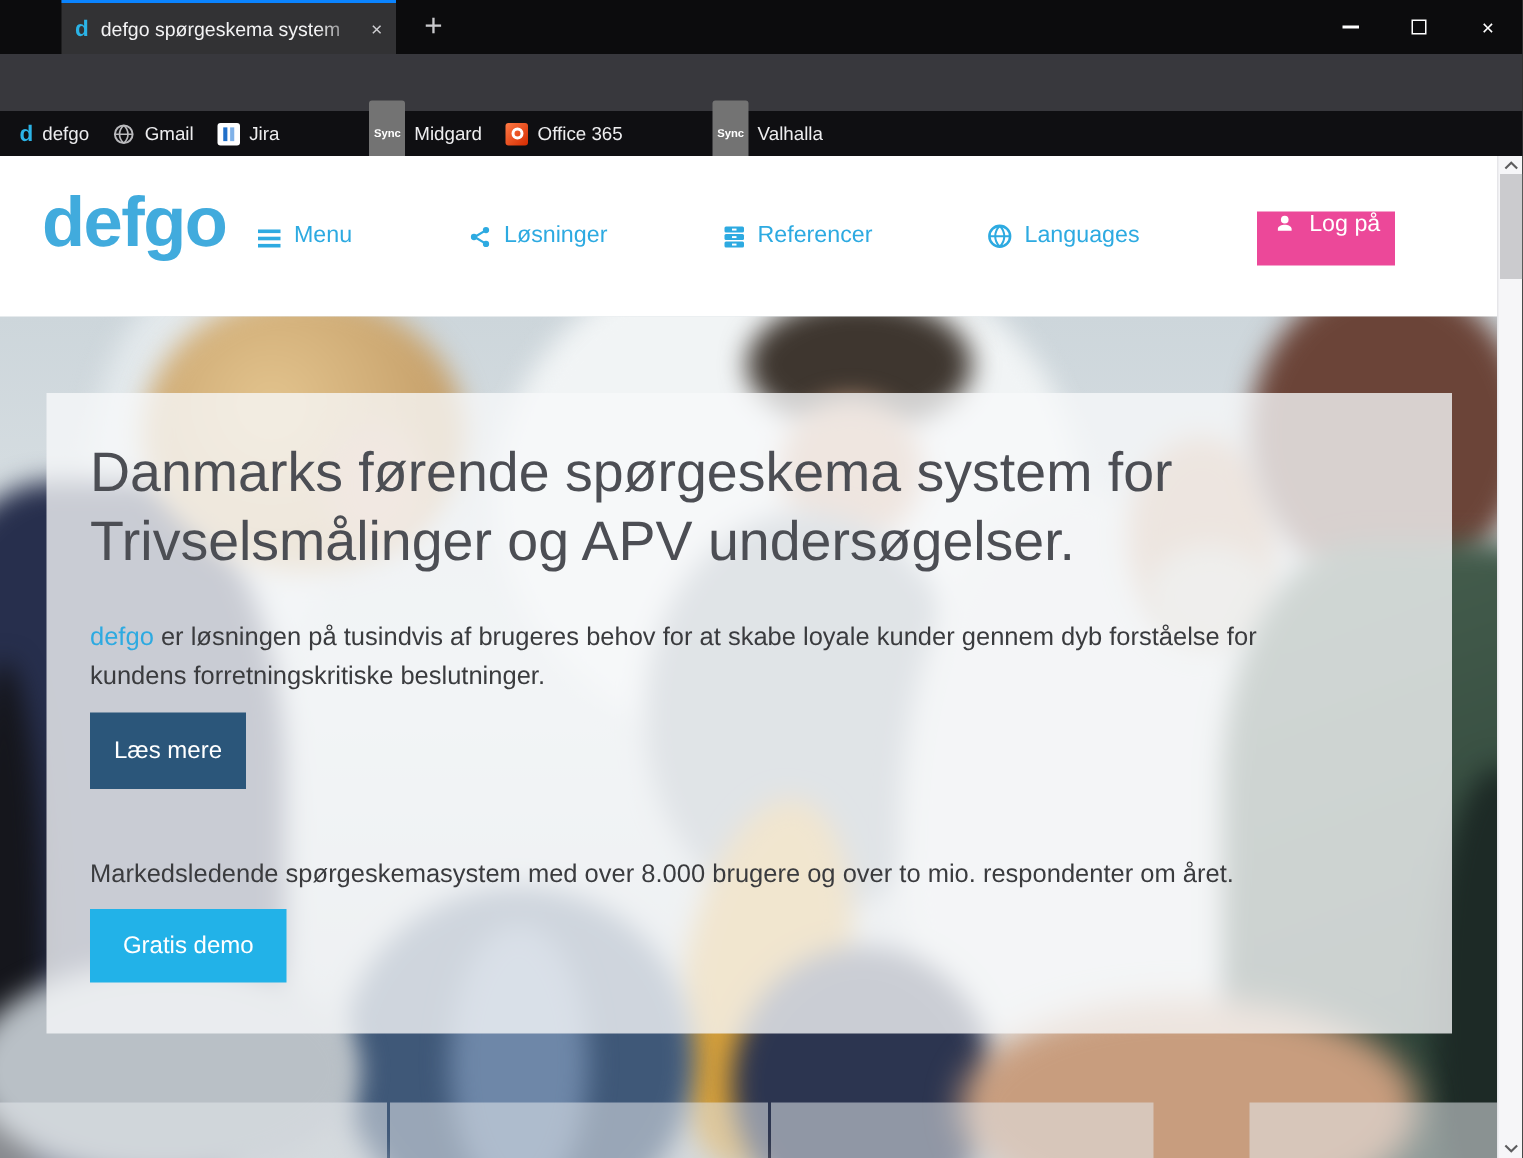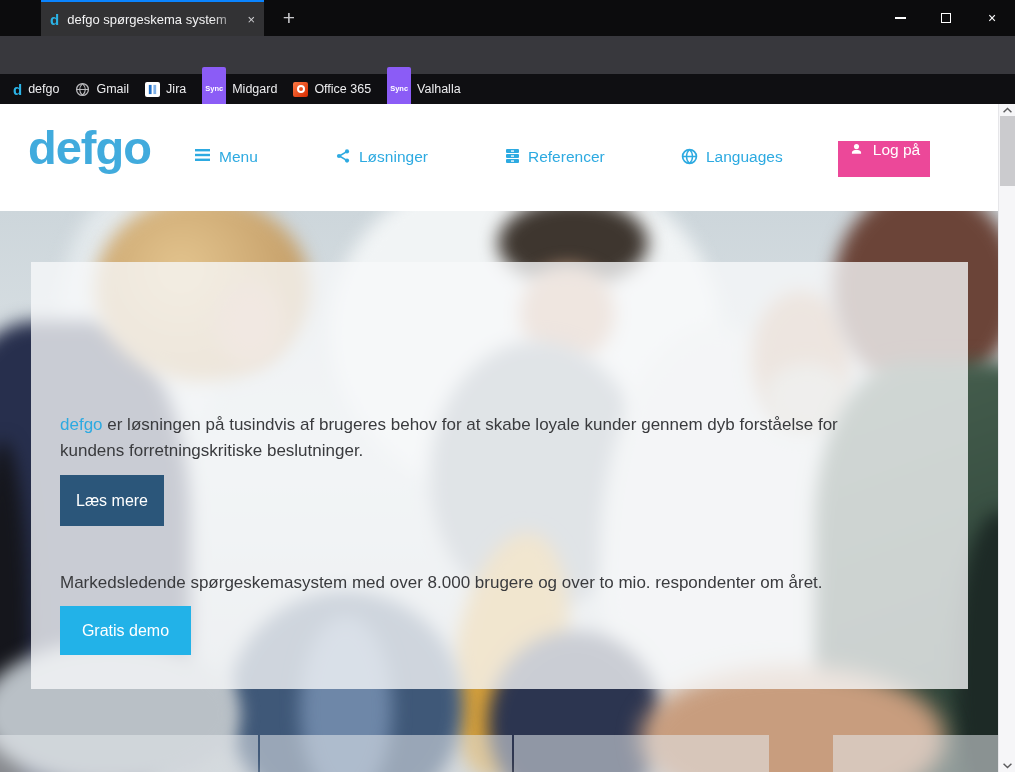--- a/index.html
+++ b/index.html
@@ -45,27 +45,27 @@
 
   
   .bookbar{position:absolute;left:0;top:74px;width:1015px;height:30px;background:#0f0f12;
        display:flex;align-items:center;padding-left:13px;gap:16px;}
   .bm{display:flex;align-items:center;gap:6px;color:#ededef;font-size:12.5px;white-space:nowrap;}
   .bm-d{color:#2bb3e6;font-weight:bold;font-size:15px;}
   .bm-sq{width:15px;height:15px;border-radius:2px;display:flex;align-items:center;justify-content:center;}
   .bm-jira{background:#fff;}
   .bm-office{background:linear-gradient(135deg,#ff7a45,#d52b00);}
   .bm-office i{display:block;width:8px;height:8px;border:2.4px solid #fff;border-radius:50%;}
-  .sync-badge{background:#8b5cf6;color:#fff;font-size:7.5px;font-weight:bold;border-radius:2px;padding:18px 3px;line-height:1;}
+  .sync-badge{background:#737373;color:#fff;font-size:7.5px;font-weight:bold;border-radius:2px;padding:18px 3px;line-height:1;margin-left:44px;}
 
   
   .page{position:absolute;left:0;top:104px;width:998px;height:668px;background:#fff;overflow:hidden;}
   .siteheader{position:absolute;left:0;top:0;width:998px;height:107px;background:#fff;}
   .logo{position:absolute;left:28px;top:16px;font-size:47px;font-weight:bold;color:#41abdd;letter-spacing:-1px;}
-  .snav{position:absolute;top:44px;display:flex;align-items:flex-start;gap:8px;color:#2daae1;font-size:15.5px;cursor:default;margin-left:23px;}
+  .snav{position:absolute;top:44px;display:flex;align-items:flex-end;gap:8px;color:#2daae1;font-size:15.5px;cursor:default;}
   .snav svg{flex:none;}
   .login-btn{position:absolute;left:838px;top:37px;width:92px;height:36px;background:#ec4899;color:#fff;
        font-size:15.5px;display:flex;align-items:flex-start;justify-content:center;gap:8px;}
 
   
   .hero{position:absolute;left:0;top:107px;width:998px;height:561px;overflow:hidden;
        background:linear-gradient(180deg,#cdd6db 0%,#dfe5e8 45%,#c3cacf 100%);}
   .ph{position:absolute;border-radius:50%;filter:blur(9px);}
   .overlay{position:absolute;left:31px;top:51px;width:937px;height:427px;background:rgba(247,249,250,0.78);}
   .hero-h1{position:absolute;left:29px;top:30px;width:880px;font-size:37px;line-height:46px;
@@ -317,20 +317,24 @@
         <div class="ph" style="left:955px;top:300px;width:90px;height:320px;background:#1d2a26;"></div>
         <div class="ph" style="left:455px;top:320px;width:110px;height:250px;background:#d9a23a;transform:rotate(10deg);"></div>
         <div class="ph" style="left:228px;top:380px;width:235px;height:230px;background:#3f5878;"></div>
         <div class="ph" style="left:300px;top:405px;width:92px;height:185px;background:#6e87a8;"></div>
         <div class="ph" style="left:488px;top:420px;width:175px;height:185px;background:#2c3550;"></div>
         <div class="ph" style="left:640px;top:455px;width:305px;height:145px;background:#c89d7e;filter:blur(11px);"></div>
         <div class="ph" style="left:-20px;top:430px;width:260px;height:145px;background:#b9c0c6;"></div>
       </div>
 
       <div class="overlay">
+        <h1 class="hero-h1" style="margin:0;">
+          <div>Danmarks førende spørgeskema system for</div>
+          <div>Trivselsmålinger og APV undersøgelser.</div>
+        </h1>
         <p class="hero-intro" style="margin:0;">
           <span class="brand">defgo</span><span> er løsningen på tusindvis af brugeres behov for at skabe loyale kunder gennem dyb forståelse for kundens forretningskritiske beslutninger.</span>
         </p>
         <div class="btn-laes">Læs mere</div>
         <div class="hero-tag2">Markedsledende spørgeskemasystem med over 8.000 brugere og over to mio. respondenter om året.</div>
         <div class="btn-demo">Gratis demo</div>
       </div>
 
       <div class="fbox" style="left:0;width:258px;"></div>
       <div class="fbox" style="left:260px;width:252px;"></div>

